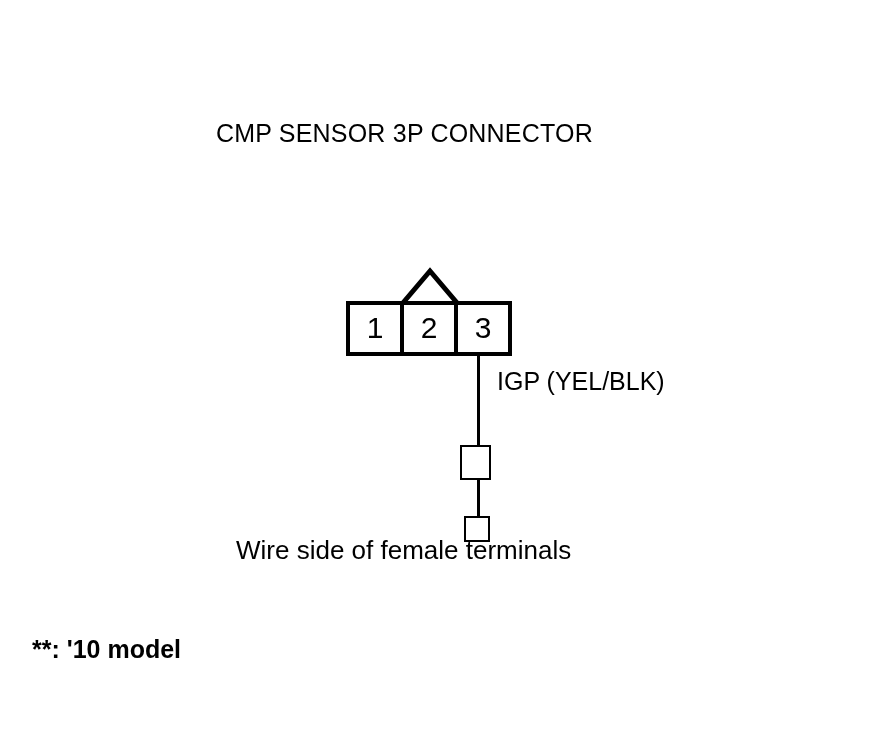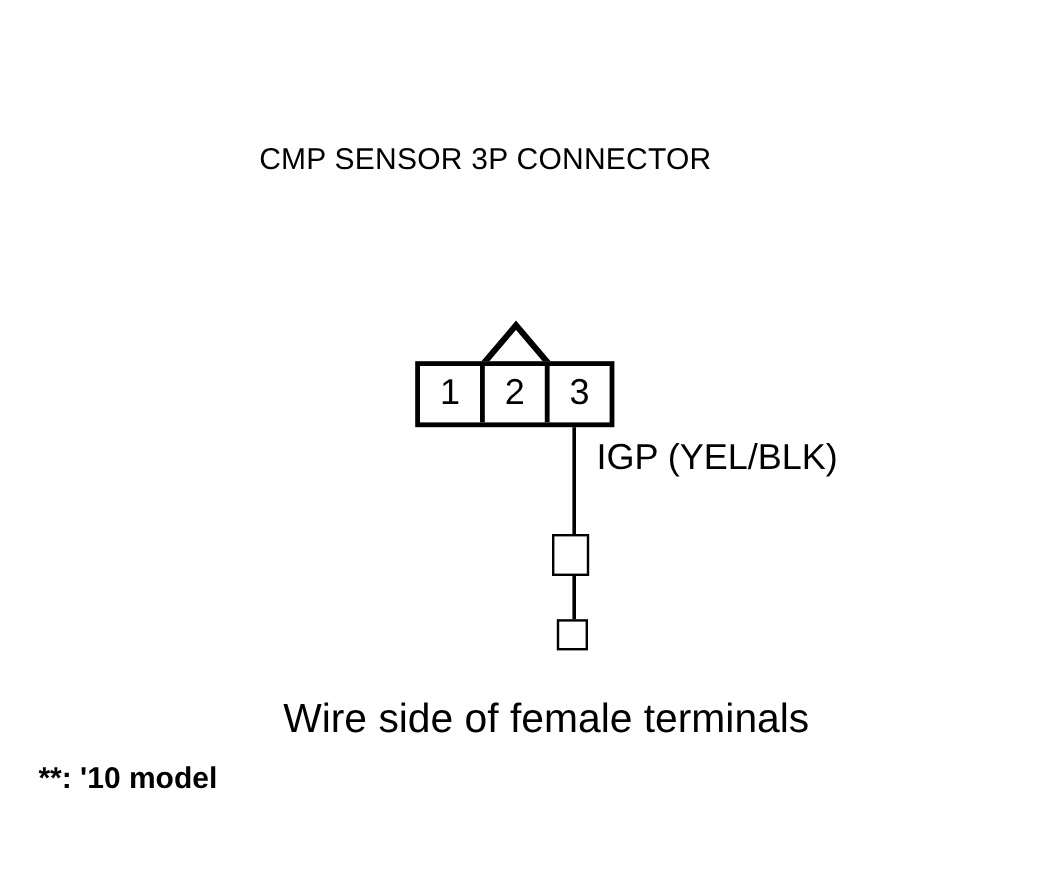--- a/index.html
+++ b/index.html
@@ -26,41 +26,41 @@
     left: 216px;
     top: 118px;
     font-size: 25px;
     line-height: 30px;
     letter-spacing: 0.2px;
     white-space: nowrap;
   }
   .caption {
     position: absolute;
     left: 236px;
-    top: 584px;
-    font-size: 34px;
+    top: 535px;
+    font-size: 26px;
     line-height: 30px;
     white-space: nowrap;
   }
   .footnote {
     position: absolute;
     left: 32px;
     top: 634px;
     font-size: 25px;
     line-height: 30px;
     white-space: nowrap;
     font-weight: bold;
   }
 
   
   .wire-label {
     position: absolute;
     left: 497px;
     top: 367px;
-    font-size: 30px;
+    font-size: 25px;
     line-height: 29px;
     white-space: nowrap;
   }
   .wire-label .line {
     display: block;
   }
 
   
   .connector {
     position: absolute;

